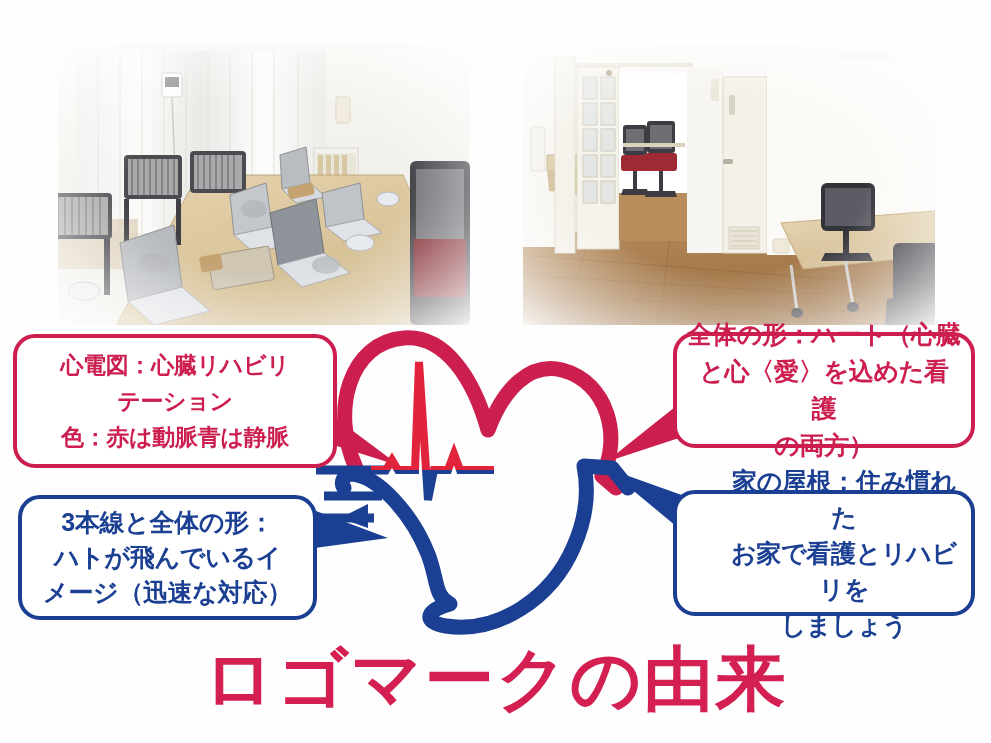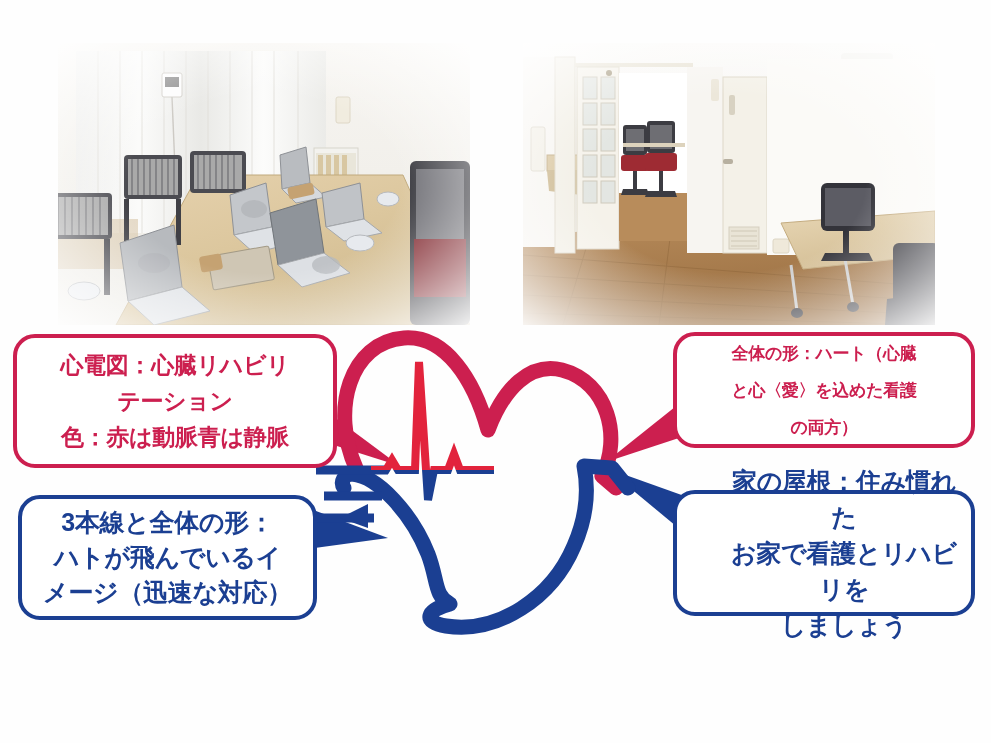--- a/index.html
+++ b/index.html
@@ -373,32 +373,33 @@
       </g>
     </svg>
   </div>
 
   <div class="callout c-red" style="left:13px;top:334px;width:324px;height:134px;font-size:23px;line-height:36px;">
     <div class="txt" style="white-space:pre-line;">心電図：心臓リハビリ
 テーション
 色：赤は動脈青は静脈</div>
   </div>
 
-  <div class="callout c-red" style="left:673px;top:332px;width:302px;height:116px;font-size:17px;line-height:37px;">
+  <div class="callout c-red" style="left:673px;top:332px;width:302px;height:116px;font-size:25px;line-height:37px;">
     <div class="txt" style="white-space:pre-line;">全体の形：ハート（心臓
 と心〈愛〉を込めた看護
 の両方）</div>
   </div>
 
   <div class="callout c-blue" style="left:18px;top:495px;width:299px;height:125px;font-size:25px;line-height:35px;">
     <div class="txt" style="white-space:pre-line;">3本線と全体の形：
 ハトが飛んでいるイ
 メージ（迅速な対応）</div>
   </div>
 
   <div class="callout c-blue" style="left:673px;top:490px;width:302px;height:126px;font-size:25px;line-height:36px;padding-left:40px;">
     <div class="txt" style="white-space:pre-line;">家の屋根：住み慣れた
 お家で看護とリハビリを
 しましょう</div>
   </div>
 
+  <div id="title">ロゴマークの由来</div>
 
 </div>
 
 </body></html>

